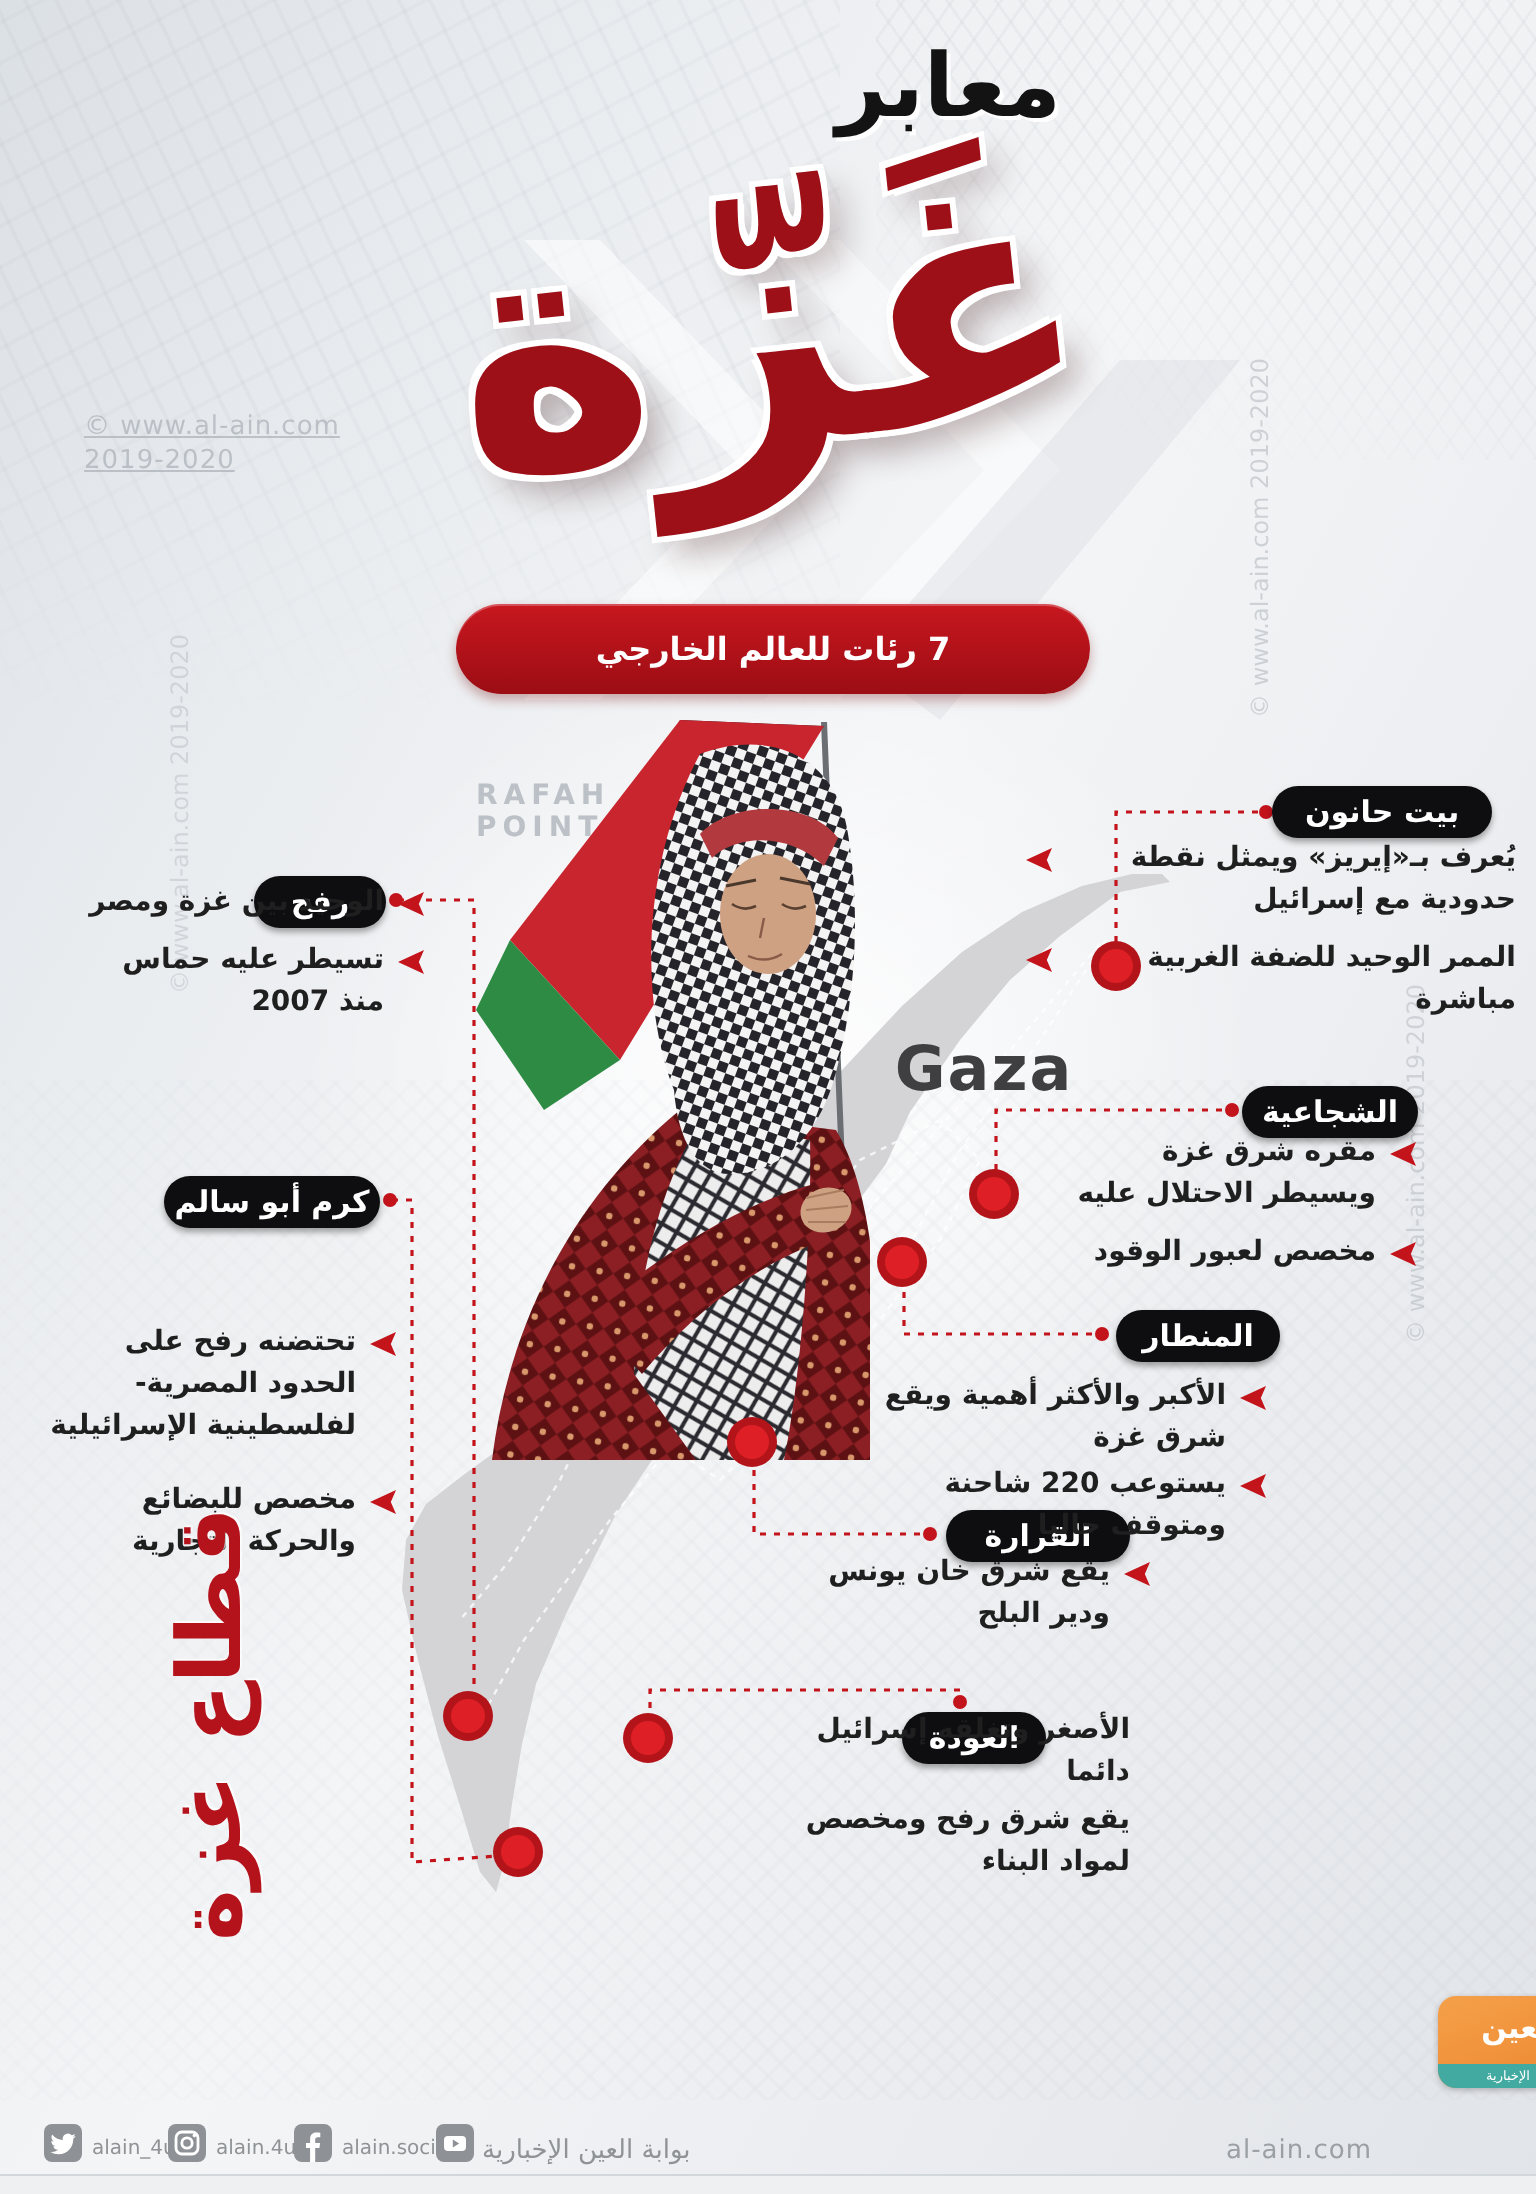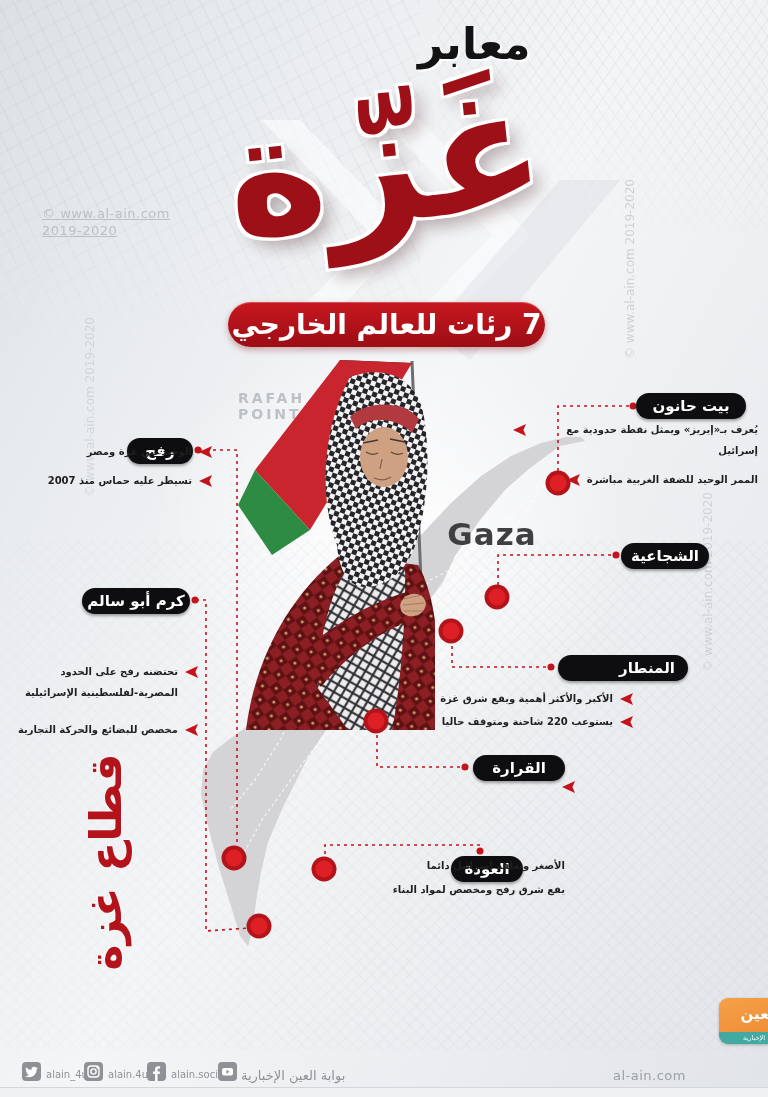--- a/index.html
+++ b/index.html
@@ -29,30 +29,30 @@
   .wm{color:#99a1a9;font-size:13px;line-height:17px;opacity:.55;letter-spacing:.5px;text-decoration:underline;}
   .wm-v{color:#99a1a9;font-size:12px;white-space:nowrap;opacity:.4;transform:rotate(-90deg);transform-origin:center;}
   
   .kicker{left:418px;top:18px;width:120px;text-align:left;font-size:44px;font-weight:bold;color:#131313;
     text-shadow:2px 2px 0 rgba(255,255,255,.9);direction:rtl;}
   .bigword{left:200px;top:18px;width:370px;height:290px;display:flex;align-items:center;justify-content:center;
     font-size:168px;font-weight:bold;color:#9e1017;direction:rtl;transform:rotate(-6deg);
     text-shadow:-3px -3px 0 #fff,3px -3px 0 #fff,-3px 3px 0 #fff,3px 3px 0 #fff,8px 10px 16px rgba(60,20,20,.3);}
   .banner{left:228px;top:302px;width:317px;height:45px;border-radius:24px;direction:rtl;
     background:linear-gradient(180deg,#c8171f,#9c0d14);box-shadow:0 3px 6px rgba(120,20,20,.35),inset 0 1px 0 rgba(255,255,255,.25);
-    display:flex;align-items:center;justify-content:center;color:#fff;font-size:28px;font-weight:bold;}
+    display:flex;align-items:center;justify-content:center;color:#fff;font-size:16px;font-weight:bold;}
   .sign-caption{left:238px;top:390px;width:240px;color:#aab1b8;font-size:14px;font-weight:bold;letter-spacing:3px;opacity:.75;}
   
   .badge{position:absolute;background:#0e0e10;color:#fff;border-radius:14px;height:26px;direction:rtl;
     display:flex;align-items:center;justify-content:center;font-size:15px;font-weight:bold;
     box-shadow:0 2px 3px rgba(0,0,0,.35);}
   
   .sec{position:absolute;direction:rtl;}
   .bullet{display:flex;gap:7px;align-items:flex-start;margin-bottom:8px;}
-  .bullet .txt{font-size:10px;font-weight:bold;line-height:21px;color:#1f1f1f;text-align:right;}
+  .bullet .txt{font-size:14px;font-weight:bold;line-height:21px;color:#1f1f1f;text-align:right;}
   .tri{flex:0 0 auto;width:13px;height:12px;margin-top:5px;background:#c3141c;
     clip-path:polygon(0 50%,100% 0,80% 50%,100% 100%);}
   .plain .bullet{margin-bottom:3px;}
   .strip-label{font-size:44px;font-weight:bold;color:#b5131c;white-space:nowrap;direction:rtl;
     text-shadow:1px 1px 0 rgba(255,255,255,.7);}
   
   .icon-box{position:absolute;width:19px;height:19px;}
   .flabel{position:absolute;top:1069px;font-size:10px;color:#8f9396;}
   .flabel-ar{position:absolute;top:1068px;font-size:13px;color:#8f9396;direction:rtl;}
   .site{left:613px;top:1068px;font-size:13px;color:#9aa0a4;letter-spacing:.5px;}
@@ -201,21 +201,21 @@
           <circle cx="259" cy="926" r="12.5" fill="#b2141a"></circle>
           <circle cx="259" cy="926" r="8.5" fill="#de2026"></circle>
         </g>
     </g>
   </svg>
 
   <div class="badge" style="left:636px;top:393px;width:110px;">بيت حانون</div>
   <div class="badge" style="left:127px;top:438px;width:66px;">رفح</div>
   <div class="badge" style="left:621px;top:543px;width:88px;">الشجاعية</div>
   <div class="badge" style="left:82px;top:588px;width:108px;">كرم أبو سالم</div>
-  <div class="badge" style="left:558px;top:655px;width:82px;padding-left:48px;">المنطار</div>
+  <div class="badge" style="left:558px;top:655px;width:82px;">المنطار</div>
   <div class="badge" style="left:473px;top:755px;width:92px;">القرارة</div>
   <div class="badge" style="left:451px;top:856px;width:72px;">العودة</div>
 
   <div class="sec" style="left:513px;top:419px;width:245px;">
     <div class="bullet">
       <span class="txt">يُعرف بـ«إيريز» ويمثل نقطة حدودية مع إسرائيل</span>
       <span class="tri"></span>
     </div>
     <div class="bullet">
       <span class="txt">الممر الوحيد للضفة الغربية مباشرة</span>
@@ -227,20 +227,30 @@
     <div class="bullet">
       <span class="tri"></span>
       <span class="txt">الوحيد بين غزة ومصر</span>
     </div>
     <div class="bullet" style="margin-top:4px;">
       <span class="tri"></span>
       <span class="txt">تسيطر عليه حماس منذ 2007</span>
     </div>
   </div>
 
+  <div class="sec" style="left:528px;top:566px;width:180px;">
+    <div class="bullet">
+      <span class="tri"></span>
+      <span class="txt">مقره شرق غزة ويسيطر الاحتلال عليه</span>
+    </div>
+    <div class="bullet">
+      <span class="tri"></span>
+      <span class="txt">مخصص لعبور الوقود</span>
+    </div>
+  </div>
 
   <div class="sec" style="left:18px;top:617px;width:180px;margin-top:44px;">
     <div class="bullet" style="margin-bottom:16px;">
       <span class="tri"></span>
       <span class="txt">تحتضنه رفح على الحدود المصرية-لفلسطينية الإسرائيلية</span>
     </div>
     <div class="bullet">
       <span class="tri"></span>
       <span class="txt">مخصص للبضائع والحركة التجارية</span>
     </div>
@@ -253,20 +263,21 @@
     </div>
     <div class="bullet">
       <span class="tri"></span>
       <span class="txt">يستوعب 220 شاحنة ومتوقف حاليا</span>
     </div>
   </div>
 
   <div class="sec" style="left:383px;top:776px;width:192px;">
     <div class="bullet" style="margin-bottom:2px;">
       <span class="tri"></span>
+      <span class="txt">يقع شرق خان يونس ودير البلح</span>
     </div>
   </div>
 
   <div class="sec plain" style="left:385px;top:855px;width:180px;">
     <div class="bullet">
       <span class="txt">الأصغر وتغلقه إسرائيل دائما</span>
     </div>
     <div class="bullet">
       <span class="txt">يقع شرق رفح ومخصص لمواد البناء</span>
     </div>

